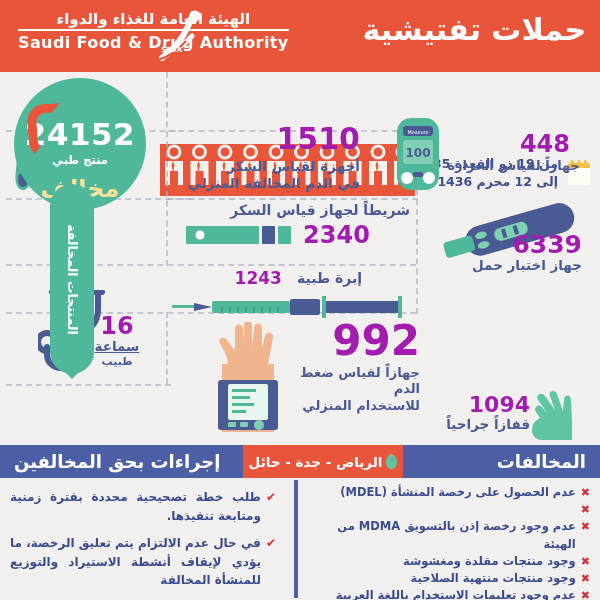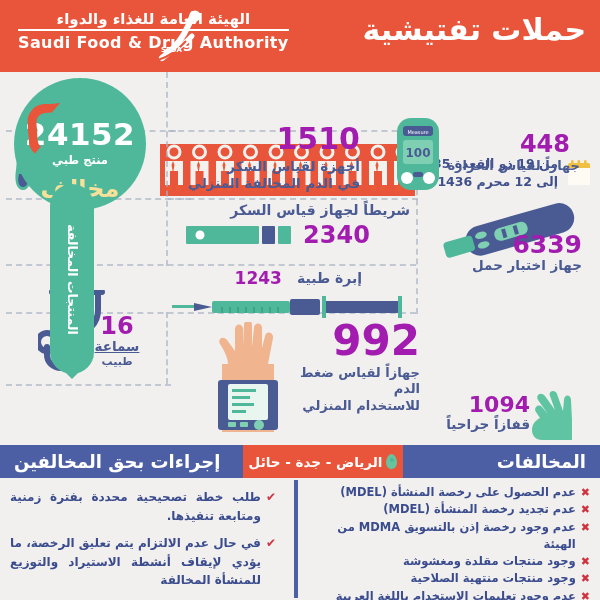--- a/index.html
+++ b/index.html
@@ -377,21 +377,20 @@
   <div class="bottom-content">
     <div class="col-div"></div>
 
     <div class="col-right">
       <div class="vitem">
         <span class="xmark">✖</span>
         <span>عدم الحصول على رخصة المنشأة (MDEL)</span>
       </div>
       <div class="vitem">
         <span class="xmark">✖</span>
-        <span>عدم تجديد رخصة المنشأة (MDEL)</span>
       </div>
       <div class="vitem">
         <span class="xmark">✖</span>
         <span>عدم وجود رخصة إذن بالتسويق MDMA من الهيئة</span>
       </div>
       <div class="vitem">
         <span class="xmark">✖</span>
         <span>وجود منتجات مقلدة ومغشوشة</span>
       </div>
       <div class="vitem">

